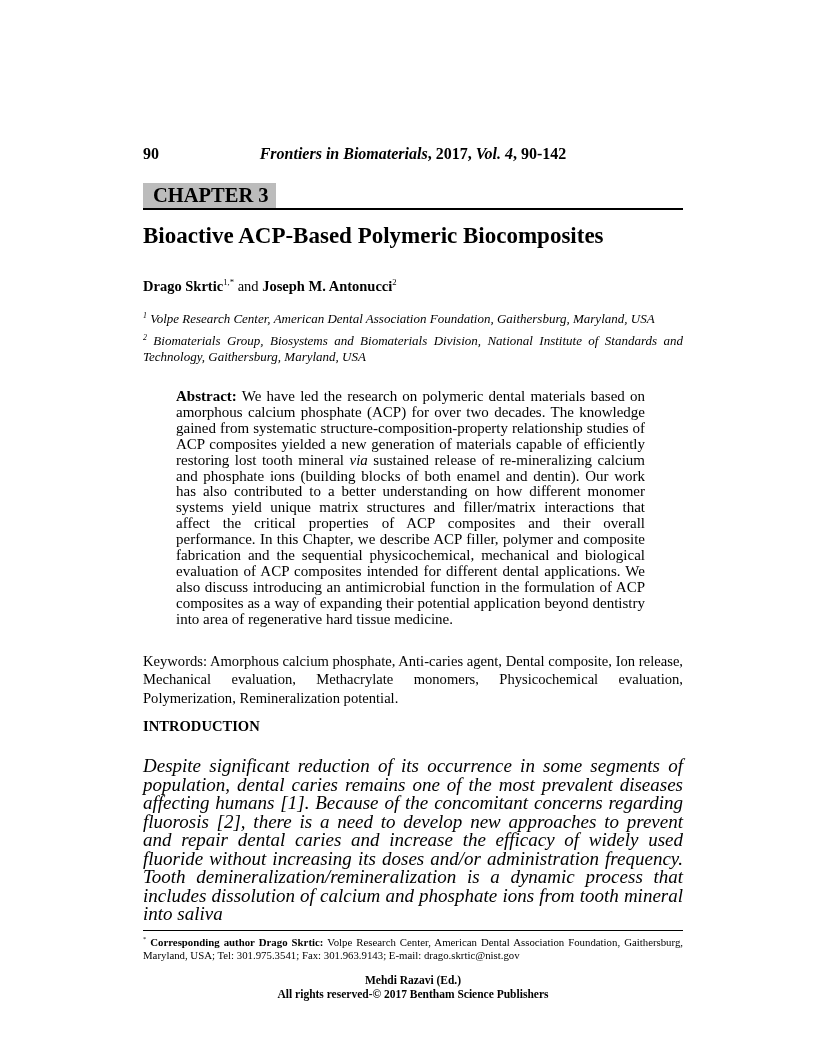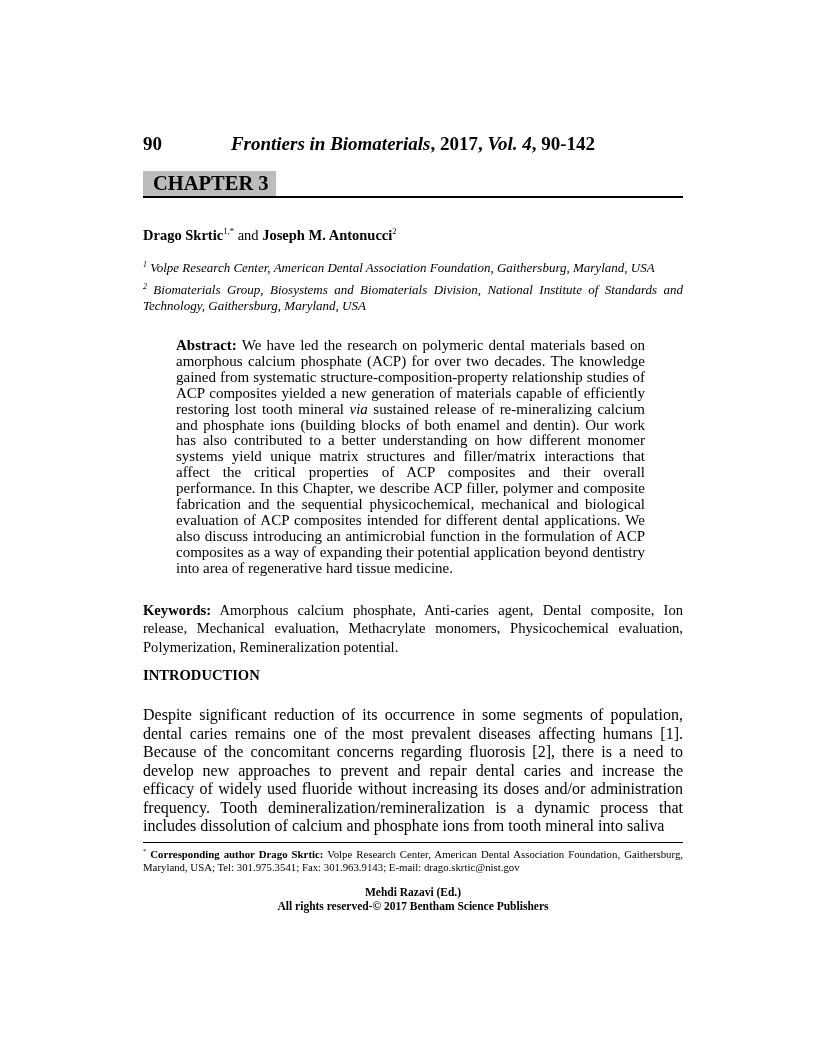--- a/index.html
+++ b/index.html
@@ -1,20 +1,20 @@
 <!DOCTYPE html>
 <html><head>
 <meta charset="utf-8">
 <style>
   html,body{margin:0;padding:0;background:#ffffff;}
   body{width:816px;height:1056px;font-family:"Liberation Serif", serif;color:#000;}
   .page{position:relative;width:816px;height:1056px;overflow:hidden;background:#fff;}
   .content{position:absolute;left:143px;top:133px;width:540px;}
 
-  .header{position:relative;height:17px;font-size:19px;font-weight:bold;}
+  .header{position:relative;height:17px;font-size:16px;font-weight:bold;margin-top:12px;}
   .pageno{position:absolute;left:0;top:0;}
   .runhead{width:100%;text-align:center;}
   .runhead .it{font-style:italic;}
 
   .chapter-row{margin-top:21px;border-bottom:2.5px solid #000;}
   .chapter-badge{display:inline-block;background:#bcbcbc;font-weight:bold;font-size:20.5px;padding:1px 7px 1px 10px;vertical-align:bottom;}
 
   .title{margin:12px 0 0 0;font-size:23px;font-weight:bold;line-height:27px;}
 
   .authors{margin-top:29px;font-size:14.5px;}
@@ -22,25 +22,25 @@
   sup{font-size:0.6em;line-height:0;vertical-align:super;}
 
   .affil{margin:6px 0 0 0;font-size:13px;font-style:italic;line-height:16px;text-align:justify;}
   .affil:first-of-type{margin-top:16px;}
 
   .abstract{margin:24px 38px 0 33px;font-size:15px;line-height:15.9px;text-align:justify;}
   .abstract .lbl{font-weight:bold;font-style:normal;}
   .abstract .via{font-style:italic;}
 
   .keywords{margin:24px 0 0 0;font-size:14.6px;line-height:18.6px;text-align:justify;}
-  .keywords .lbl{font-weight:bold;}
+  .keywords .lbl{font-weight:normal;}
 
   .section-heading{margin:10px 0 16px 0;font-size:14.6px;font-weight:bold;line-height:18px;}
 
-  .body-par{margin:22px 0 0 0;font-size:16px;line-height:18.5px;text-align:justify;}
+  .body-par{margin:22px 0 0 0;font-size:19px;line-height:18.5px;text-align:justify;font-style:italic;}
 
   .footnote{margin-top:6px;border-top:1.5px solid #000;padding-top:5px;font-size:10.8px;line-height:13.5px;text-align:justify;}
   .footnote .lbl{font-weight:bold;}
 
   .footer{margin-top:10px;text-align:center;font-weight:bold;font-size:11.5px;line-height:14px;}
 </style>
 </head>
 <body>
 
 <div class="page">
@@ -48,20 +48,21 @@
 
     <div class="header">
       <span class="pageno">90</span>
       <div class="runhead"><span class="it">Frontiers in Biomaterials</span><span>, 2017, </span><span class="it">Vol. 4</span><span>, 90-142</span></div>
     </div>
 
     <div class="chapter-row">
       <span class="chapter-badge">CHAPTER 3</span>
     </div>
 
+    <h1 class="title">Bioactive ACP-Based Polymeric Biocomposites</h1>
 
     <div class="authors"><b>Drago Skrtic</b><sup>1,*</sup>
       <span>and</span>
       <b>Joseph M. Antonucci</b><sup>2</sup></div>
 
     <p class="affil"><sup>1</sup>
       <span>Volpe Research Center, American Dental Association Foundation, Gaithersburg, Maryland, USA</span></p>
 
     <p class="affil"><sup>2</sup>
       <span>Biomaterials Group, Biosystems and Biomaterials Division, National Institute of Standards and Technology, Gaithersburg, Maryland, USA</span></p>

